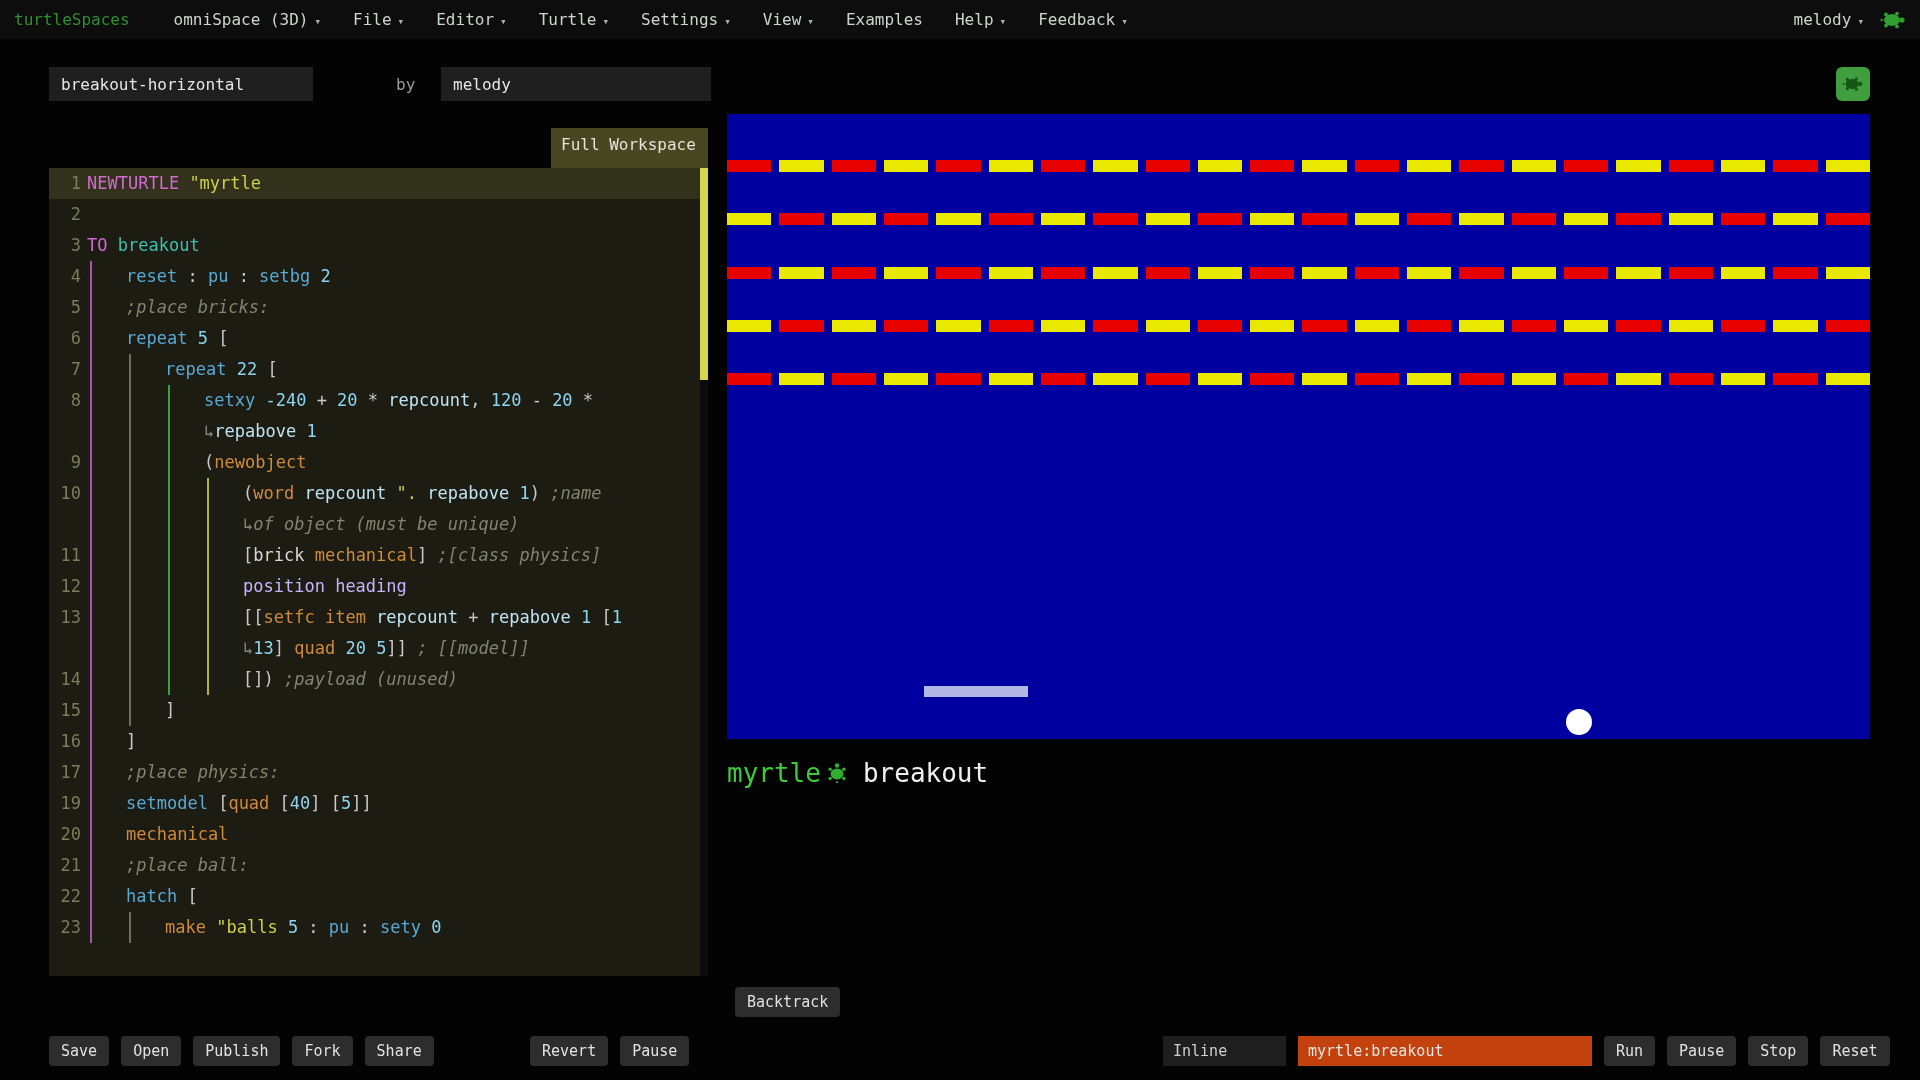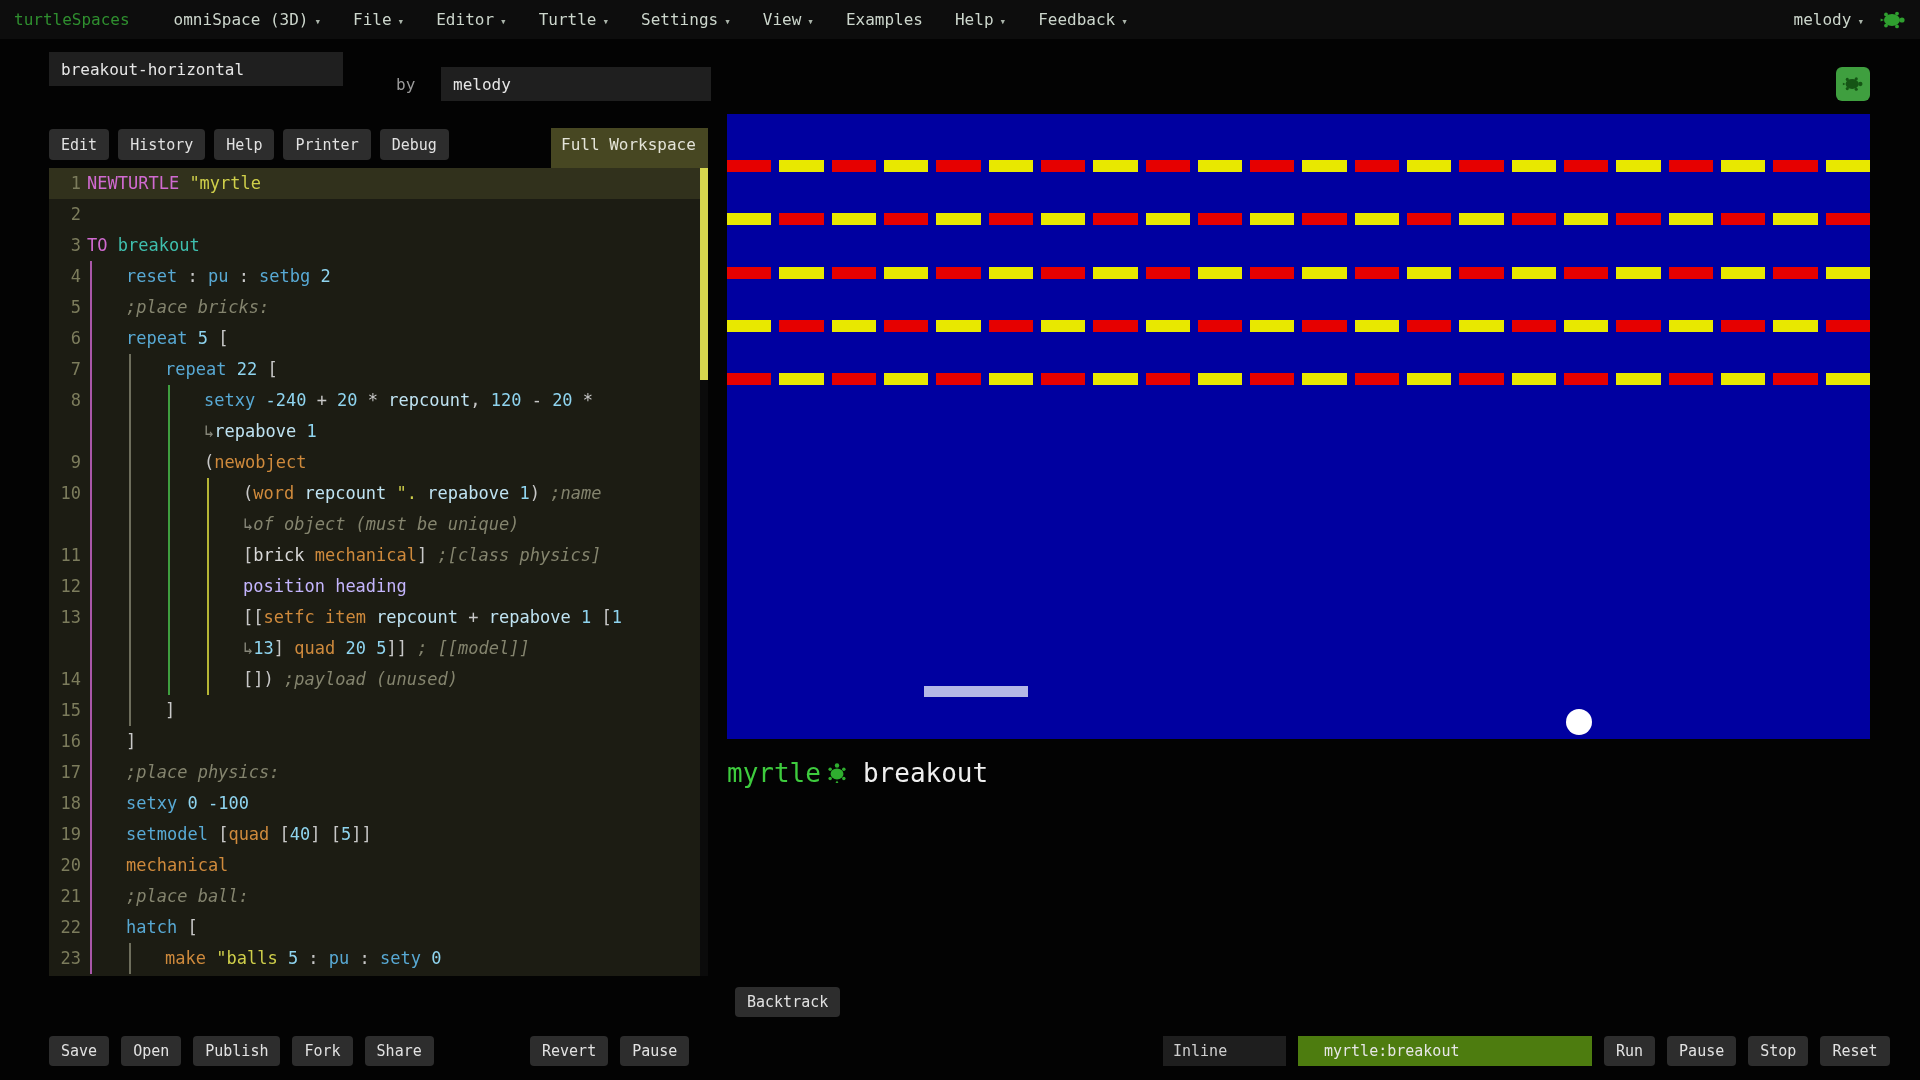--- a/index.html
+++ b/index.html
@@ -13,21 +13,21 @@
   .brand{color:#2f8f2f;margin-right:44px;cursor:pointer}
   .menu-items{display:flex;gap:32px;align-items:center}
   .menu-item{cursor:pointer;white-space:nowrap}
   .caret{font-size:11px;margin-left:6px;color:#aab4aa}
   .menu-right{margin-left:auto;display:flex;align-items:center;gap:16px}
   .turtle-logo svg{display:block}
 
   
   .tfield{position:absolute;background:#1f1f1f;border:0;color:#e6e6e6;
     font-family:"DejaVu Sans Mono",monospace;font-size:16px;padding:0 12px;height:34px;outline:none}
-  #title-input{left:49px;top:52px;width:294px}
+  #title-input{left:49px;top:67px;width:264px}
   .by-label{position:absolute;left:396px;top:75px;color:#9a9a9a;font-size:16px}
   #author-input{left:441px;top:67px;width:270px}
   #desc-input{left:727px;top:67px;width:1090px}
   .desc-run-btn{position:absolute;left:1836px;top:67px;width:34px;height:34px;background:#3f9f3f;
     border:0;border-radius:6px;display:flex;align-items:center;justify-content:center;cursor:pointer}
 
   
   .tabs-row{position:absolute;left:49px;top:129px;display:flex;gap:9px}
   .btn{background:#2d2d2d;color:#e2e2e2;border:0;border-radius:4px;
     font-family:"DejaVu Sans Mono",monospace;font-size:15px;height:30px;padding:0 12px;cursor:pointer;white-space:nowrap}
@@ -68,21 +68,21 @@
   .cap-proc{color:#efefef}
 
   
   .footer-group{position:absolute;top:1036px;display:flex;gap:12px;align-items:flex-end}
   #file-buttons{left:49px}
   #edit-buttons{left:530px}
   #backtrack-button{position:absolute;left:735px;top:987px}
   #run-group{left:1163px;gap:12px}
   .inline-box{width:123px;height:30px;background:#1e1e1e;color:#cfcfcf;display:flex;align-items:center;
     padding:0 10px;font-size:15px;cursor:pointer}
-  #target-input{position:static;width:294px;height:30px;font-size:15px;padding:0 26px;background:#4d7c0f}
+  #target-input{position:static;width:294px;height:30px;font-size:15px;padding:0 10px;background:#c2410c}
 </style>
 </head>
 <body>
 
 <div class="app">
 
   <header class="menubar">
     <span class="brand">turtleSpaces</span>
     <nav class="menu-items" id="menu-items">
         <span class="menu-item">omniSpace (3D)<span class="caret">▾</span></span>
@@ -125,27 +125,20 @@
             <circle cx="6" cy="5.4" r="1.9"></circle>
             <circle cx="6" cy="16.6" r="1.9"></circle>
             <circle cx="17" cy="4.6" r="1.9"></circle>
             <circle cx="17" cy="17.4" r="1.9"></circle>
             <path d="M4 11 L0.6 9.4 L0.6 12.6 Z"></path>
           </g>
         </svg>
     </span>
   </button>
 
-  <div class="tabs-row" id="editor-tabs">
-      <button class="btn tab-btn">Edit</button>
-      <button class="btn tab-btn">History</button>
-      <button class="btn tab-btn">Help</button>
-      <button class="btn tab-btn">Printer</button>
-      <button class="btn tab-btn">Debug</button>
-    </div>
   <div class="workspace-tab">Full Workspace</div>
 
   <div class="editor">
     <div class="code-lines" id="code-lines">
         <div class="code-line active">
           <span class="ln">1</span>
           <span class="ct" style="padding-left: 0px;"><span class="tok-kw">NEWTURTLE</span><span class="tok-t"> </span><span class="tok-str">"myrtle</span></span>
         </div>
         <div class="code-line">
           <span class="ln">2</span>
@@ -203,24 +196,20 @@
           <span class="ln">15</span>
           <span class="ct" style="padding-left: 78px;"><i class="guide" style="left: 3px; background: rgb(169, 87, 169);"></i><i class="guide" style="left: 42px; background: rgb(110, 110, 92);"></i><span class="tok-op">]</span></span>
         </div>
         <div class="code-line">
           <span class="ln">16</span>
           <span class="ct" style="padding-left: 39px;"><i class="guide" style="left: 3px; background: rgb(169, 87, 169);"></i><span class="tok-op">]</span></span>
         </div>
         <div class="code-line">
           <span class="ln">17</span>
           <span class="ct" style="padding-left: 39px;"><i class="guide" style="left: 3px; background: rgb(169, 87, 169);"></i><span class="tok-cmt">;place physics:</span></span>
-        </div>
-        <div class="code-line">
-          <span class="ln">18</span>
-          <span class="ct" style="padding-left: 39px;"><i class="guide" style="left: 3px; background: rgb(169, 87, 169);"></i><span class="tok-cmd">setxy</span><span class="tok-t"> </span><span class="tok-num">0</span><span class="tok-t"> </span><span class="tok-num">-100</span></span>
         </div>
         <div class="code-line">
           <span class="ln">19</span>
           <span class="ct" style="padding-left: 39px;"><i class="guide" style="left: 3px; background: rgb(169, 87, 169);"></i><span class="tok-cmd">setmodel</span><span class="tok-t"> </span><span class="tok-op">[</span><span class="tok-orn">quad</span><span class="tok-t"> </span><span class="tok-op">[</span><span class="tok-num">40</span><span class="tok-op">]</span><span class="tok-t"> </span><span class="tok-op">[</span><span class="tok-num">5</span><span class="tok-op">]]</span></span>
         </div>
         <div class="code-line">
           <span class="ln">20</span>
           <span class="ct" style="padding-left: 39px;"><i class="guide" style="left: 3px; background: rgb(169, 87, 169);"></i><span class="tok-orn">mechanical</span></span>
         </div>
         <div class="code-line">

